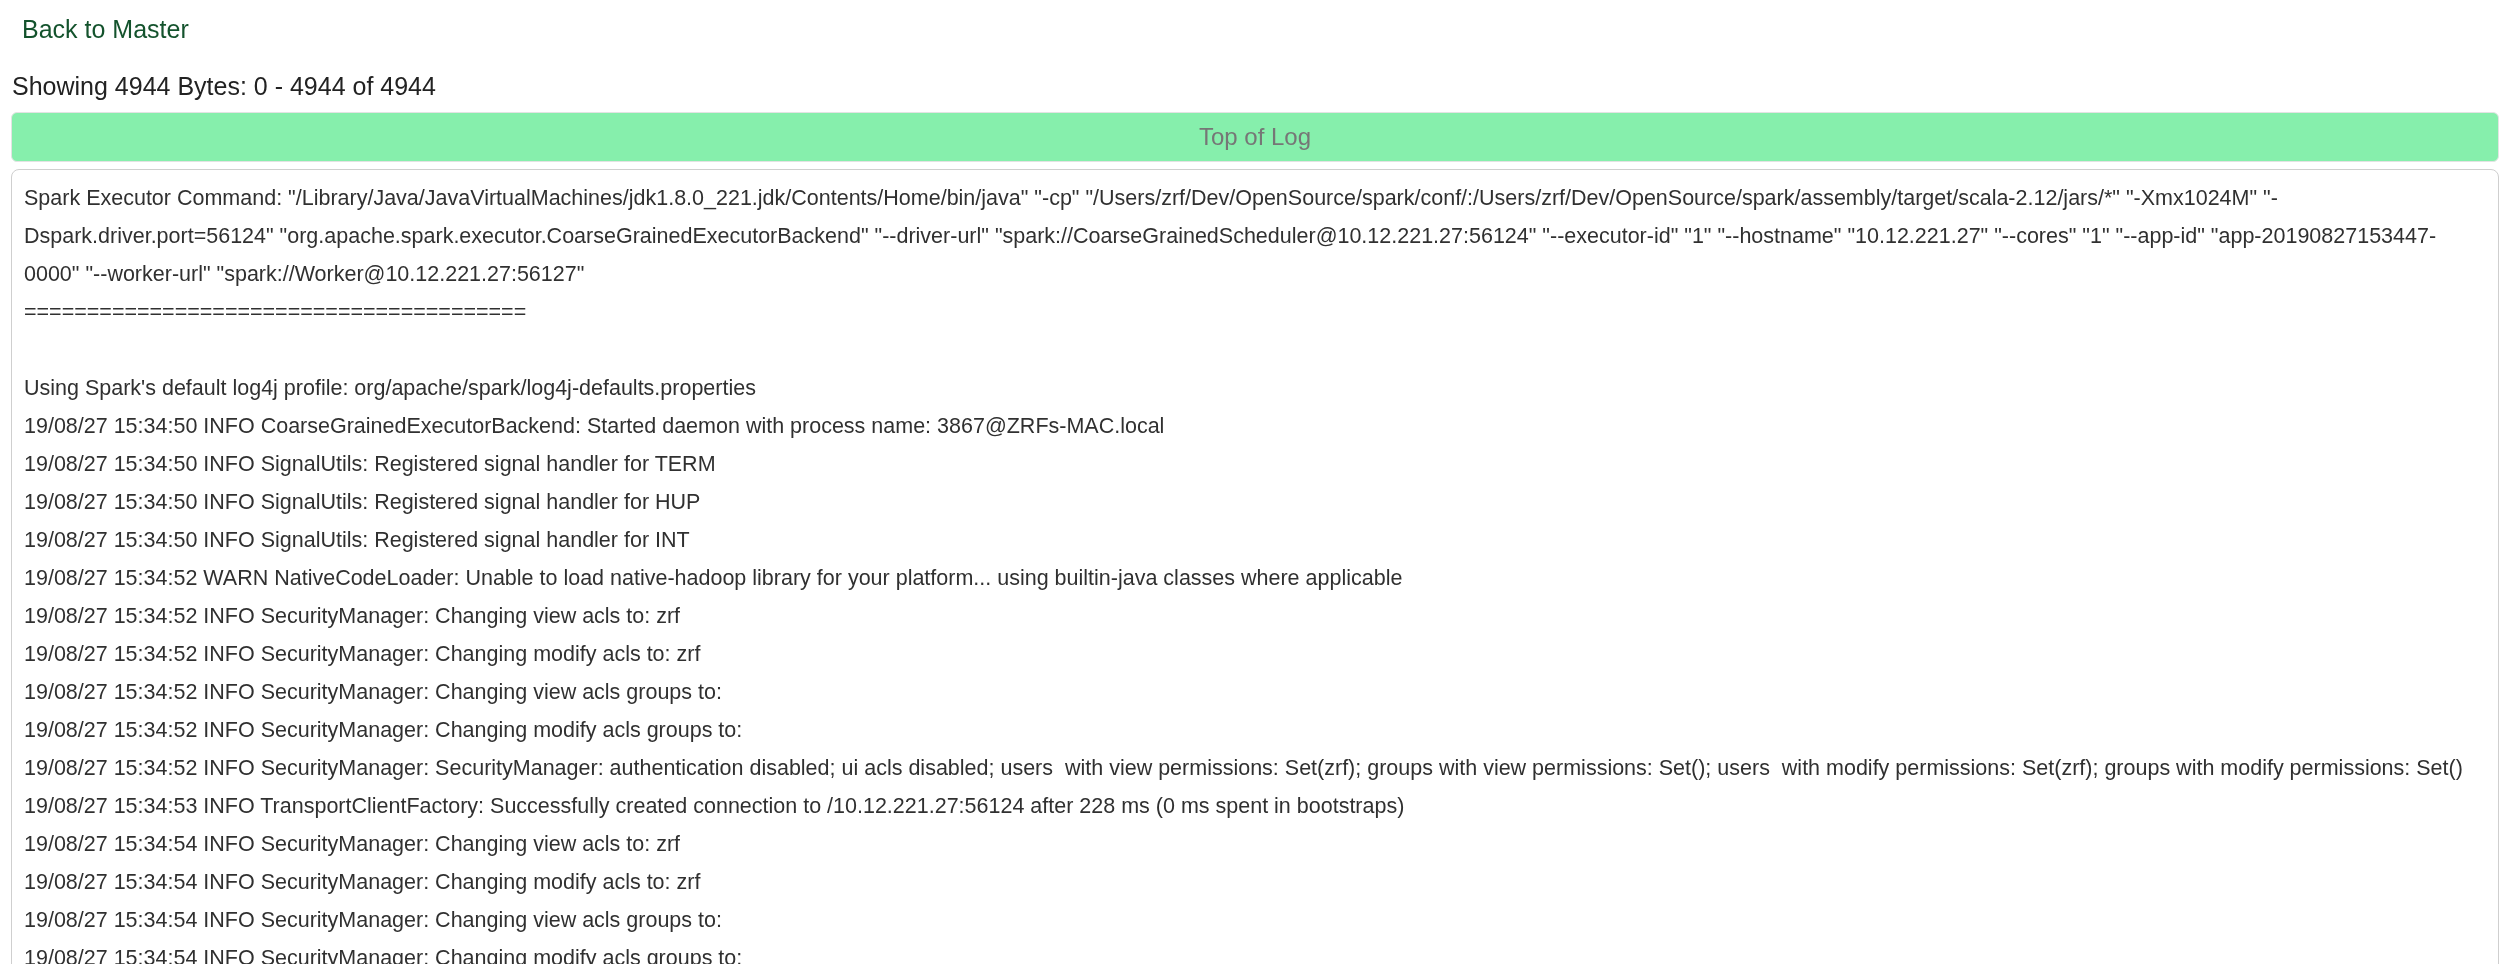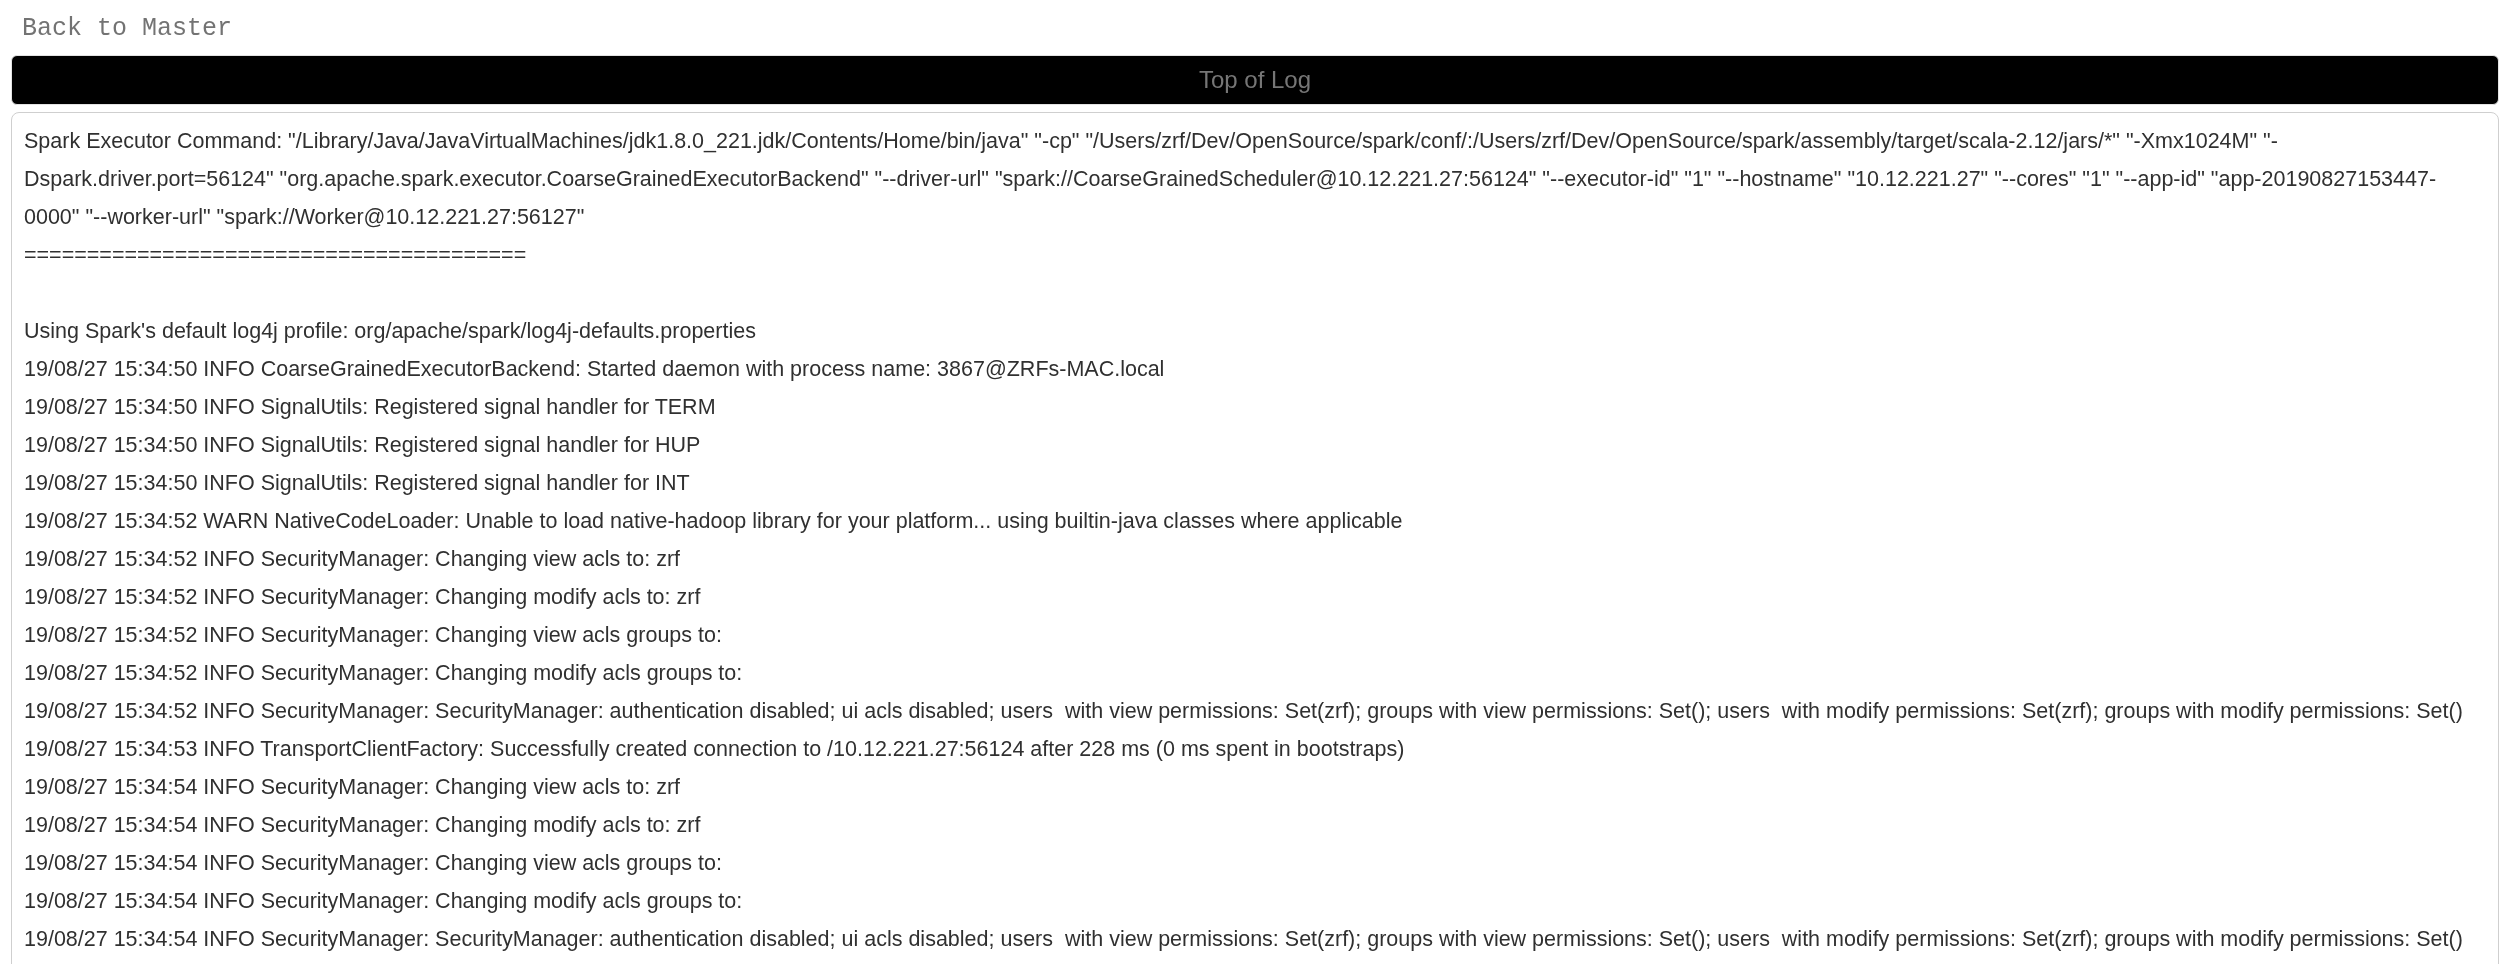--- a/index.html
+++ b/index.html
@@ -14,40 +14,39 @@
   }
   .page {
     position: relative;
     width: 2510px;
     height: 964px;
   }
   .back-row {
     margin: 14px 0 0 22px;
   }
   .back-link {
-    color: #737373;
+    color: #14532d;
     font-size: 25px;
     line-height: 30px;
     text-decoration: none;
     cursor: pointer;
-    font-family: Liberation Mono, monospace;
   }
   .byte-range {
     margin: 27px 0 0 12px;
     font-size: 25px;
     line-height: 30px;
     color: #222222;
   }
   .top-of-log-btn {
     display: block;
     box-sizing: border-box;
     width: 2488px;
     height: 50px;
     margin: 11px auto 0 auto;
-    background: #000000;
+    background: #86efac;
     border: 1px solid #e3e3e3;
     border-radius: 6px;
     color: #767676;
     font-family: "Liberation Sans", "DejaVu Sans", sans-serif;
     font-size: 24px;
     text-align: center;
     padding: 0;
   }
   .log-viewer {
     box-sizing: border-box;
@@ -72,20 +71,21 @@
 </style>
 </head>
 <body>
 
 <div class="page">
 
   <p class="back-row">
     <a class="back-link" href="#">Back to Master</a>
   </p>
 
+  <p class="byte-range">Showing 4944 Bytes: 0 - 4944 of 4944</p>
 
   <button class="top-of-log-btn" type="button" disabled="">Top of Log</button>
 
   <div class="log-viewer">
     <pre class="log-text">Spark Executor Command: "/Library/Java/JavaVirtualMachines/jdk1.8.0_221.jdk/Contents/Home/bin/java" "-cp" "/Users/zrf/Dev/OpenSource/spark/conf/:/Users/zrf/Dev/OpenSource/spark/assembly/target/scala-2.12/jars/*" "-Xmx1024M" "-Dspark.driver.port=56124" "org.apache.spark.executor.CoarseGrainedExecutorBackend" "--driver-url" "spark://CoarseGrainedScheduler@10.12.221.27:56124" "--executor-id" "1" "--hostname" "10.12.221.27" "--cores" "1" "--app-id" "app-20190827153447-0000" "--worker-url" "spark://Worker@10.12.221.27:56127"
 ========================================
 
 Using Spark's default log4j profile: org/apache/spark/log4j-defaults.properties
 19/08/27 15:34:50 INFO CoarseGrainedExecutorBackend: Started daemon with process name: 3867@ZRFs-MAC.local
 19/08/27 15:34:50 INFO SignalUtils: Registered signal handler for TERM

